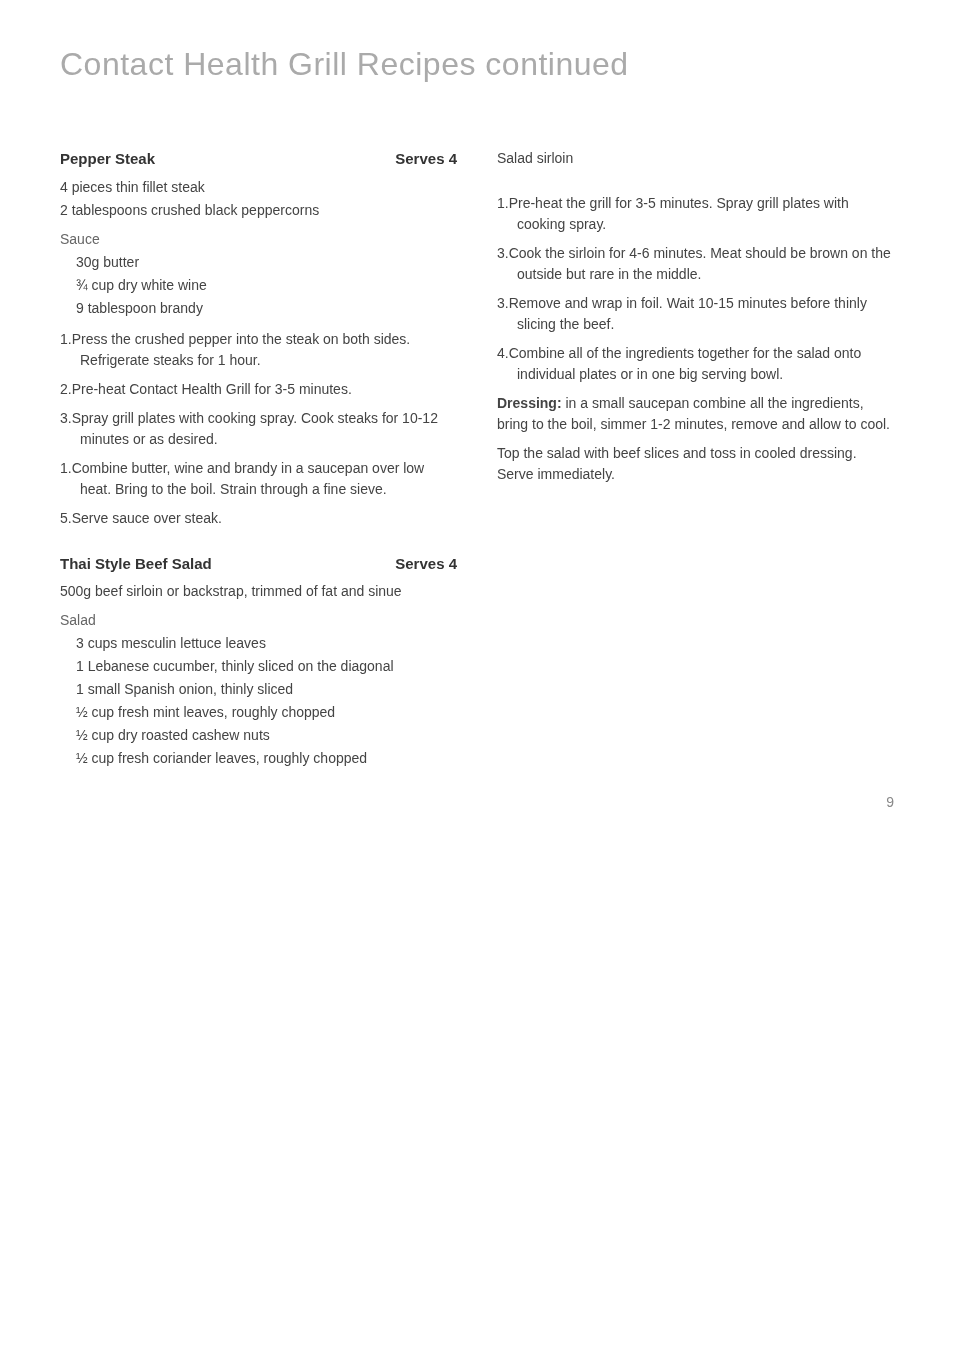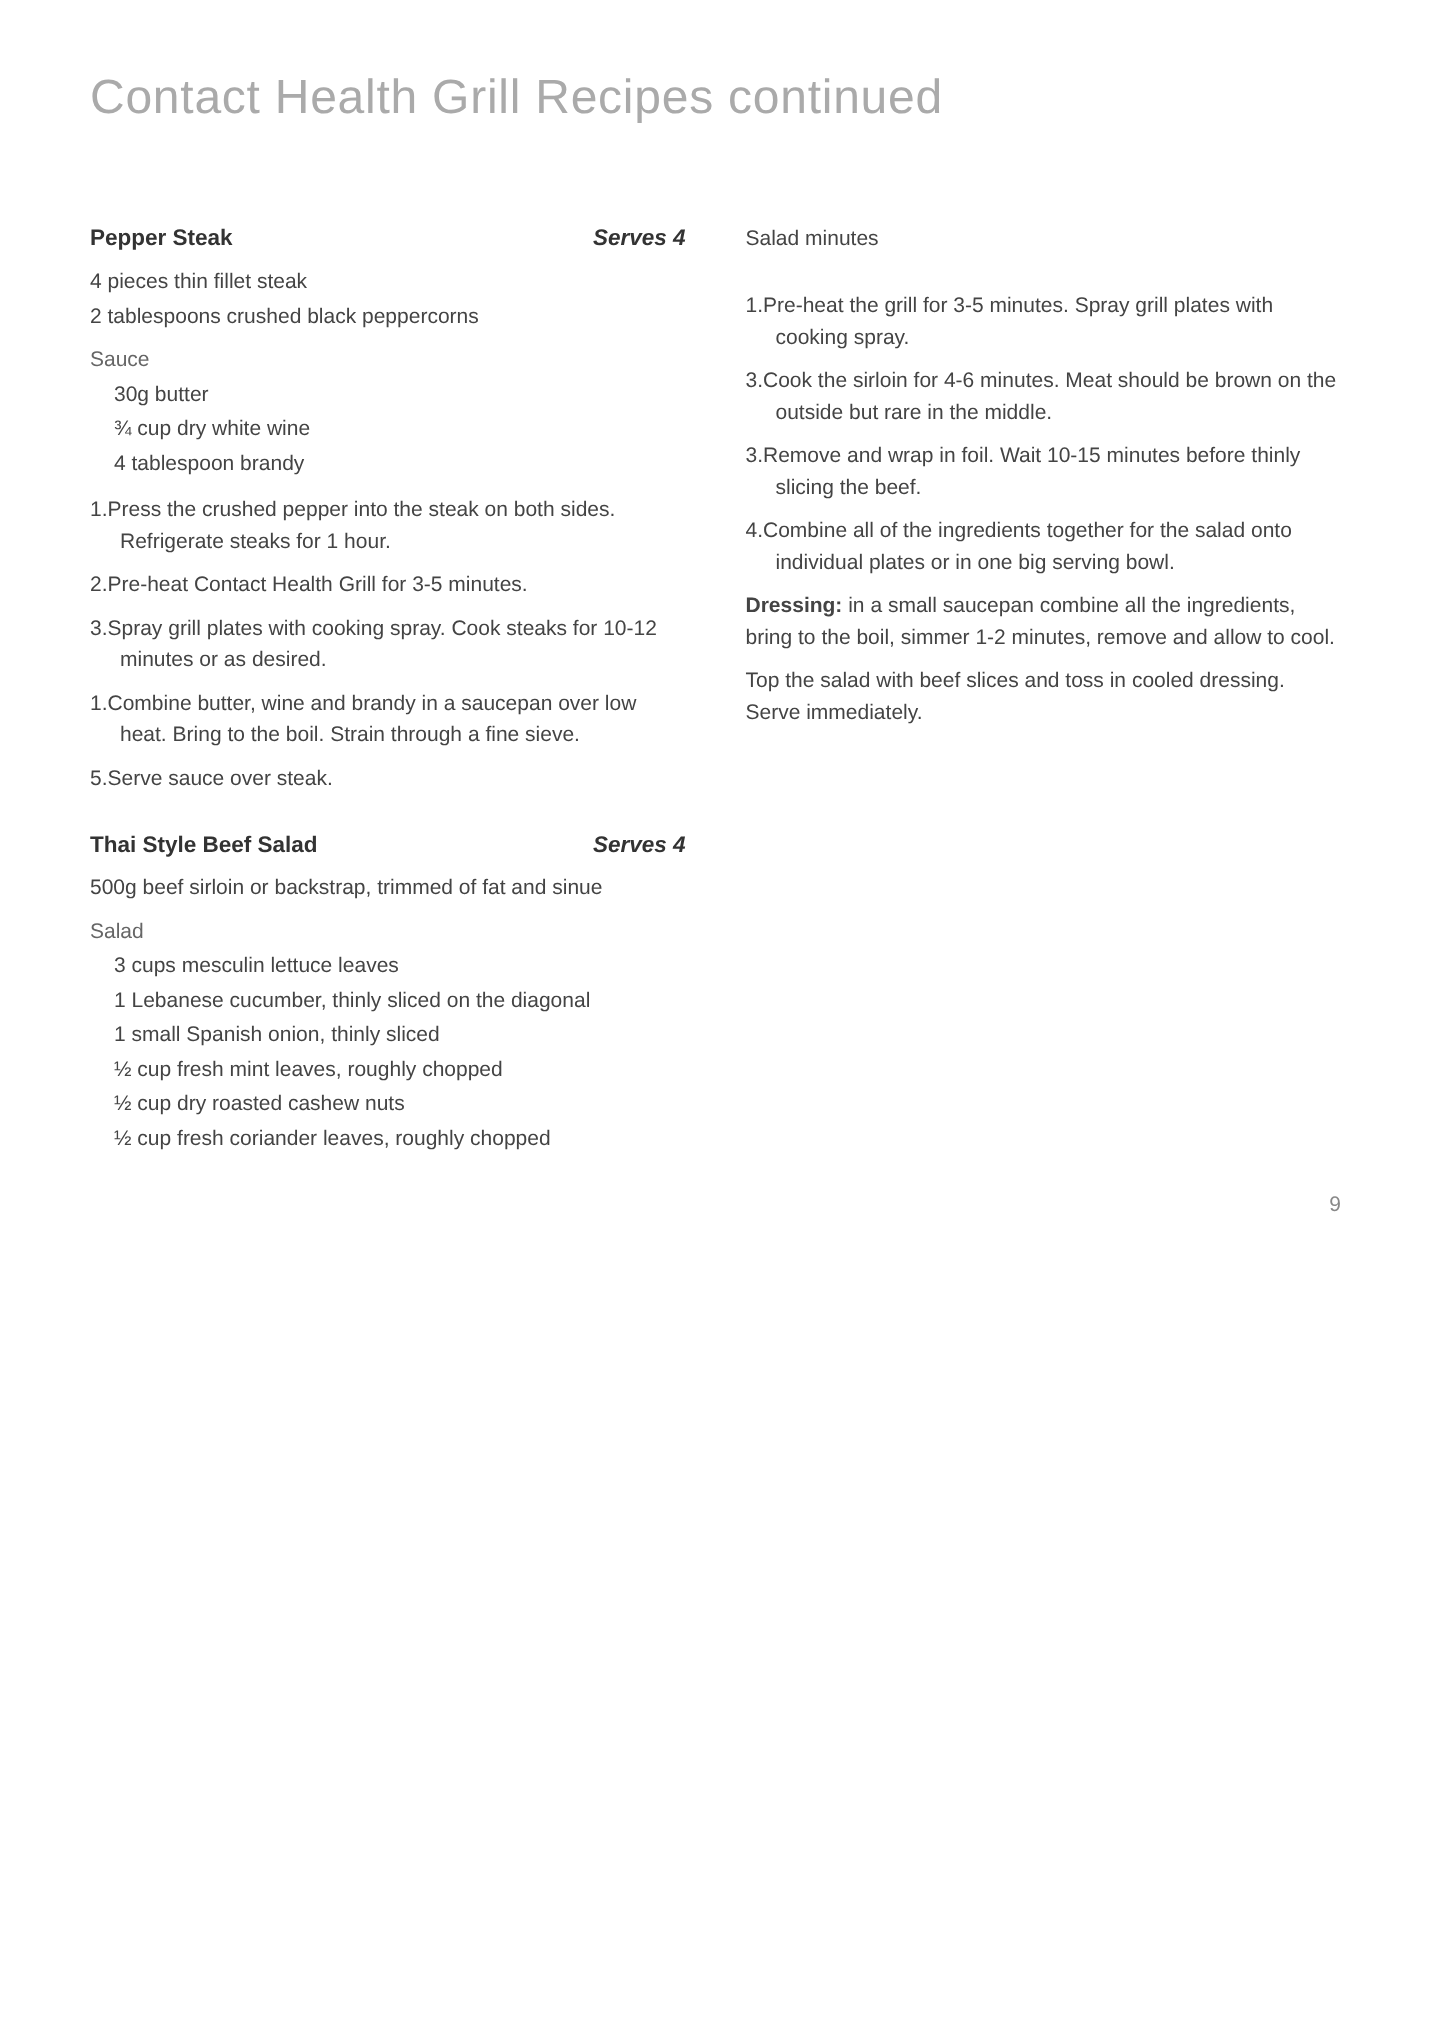--- a/index.html
+++ b/index.html
@@ -50,21 +50,20 @@
     }
 
     .recipe-title {
       font-weight: bold;
       font-size: 15px;
     }
 
     .serves {
       font-weight: bold;
       font-size: 15px;
-      font-style: italic;
     }
 
     .ingredient-item {
       font-size: 14px;
       margin-bottom: 2px;
       color: #444;
     }
 
     .section-label {
       font-size: 14px;
@@ -152,21 +151,21 @@
           <span class="serves">Serves 4</span>
         </div>
 
         <div class="ingredient-item">4 pieces thin fillet steak</div>
         <div class="ingredient-item">2 tablespoons crushed black peppercorns</div>
 
         <div class="section-label">Sauce</div>
         <div class="indented">
           <div class="ingredient-item">30g butter</div>
           <div class="ingredient-item">¾ cup dry white wine</div>
-          <div class="ingredient-item">4 tablespoon brandy</div>
+          <div class="ingredient-item">9 tablespoon brandy</div>
         </div>
 
         <div class="instructions">
           <div class="instruction-item">1.Press the crushed pepper into the steak on both sides. Refrigerate steaks for 1 hour.</div>
           <div class="instruction-item">2.Pre-heat Contact Health Grill for 3-5 minutes.</div>
           <div class="instruction-item">3.Spray grill plates with cooking spray. Cook steaks for 10-12 minutes or as desired.</div>
           <div class="instruction-item">1.Combine butter, wine and brandy in a saucepan over low heat. Bring to the boil. Strain through a fine sieve.</div>
           <div class="instruction-item">5.Serve sauce over steak.</div>
         </div>
       </div>
@@ -188,21 +187,21 @@
           <div class="ingredient-item">½ cup dry roasted cashew nuts</div>
           <div class="ingredient-item">½ cup fresh coriander leaves, roughly chopped</div>
         </div>
       </div>
 
     </div>
 
     <div class="right-column">
 
       <div class="recipe-block">
-        <div class="salad-dressing-label">Salad minutes</div>
+        <div class="salad-dressing-label">Salad sirloin</div>
       </div>
 
       <div class="right-instructions">
         <div class="right-instruction-item">1.Pre-heat the grill for 3-5 minutes. Spray grill plates with cooking spray.</div>
         <div class="right-instruction-item">3.Cook the sirloin for 4-6 minutes. Meat should be brown on the outside but rare in the middle.</div>
         <div class="right-instruction-item">3.Remove and wrap in foil. Wait 10-15 minutes before thinly slicing the beef.</div>
         <div class="right-instruction-item">4.Combine all of the ingredients together for the salad onto individual plates or in one big serving bowl.</div>
       </div>
 
       <div class="dressing-note">

